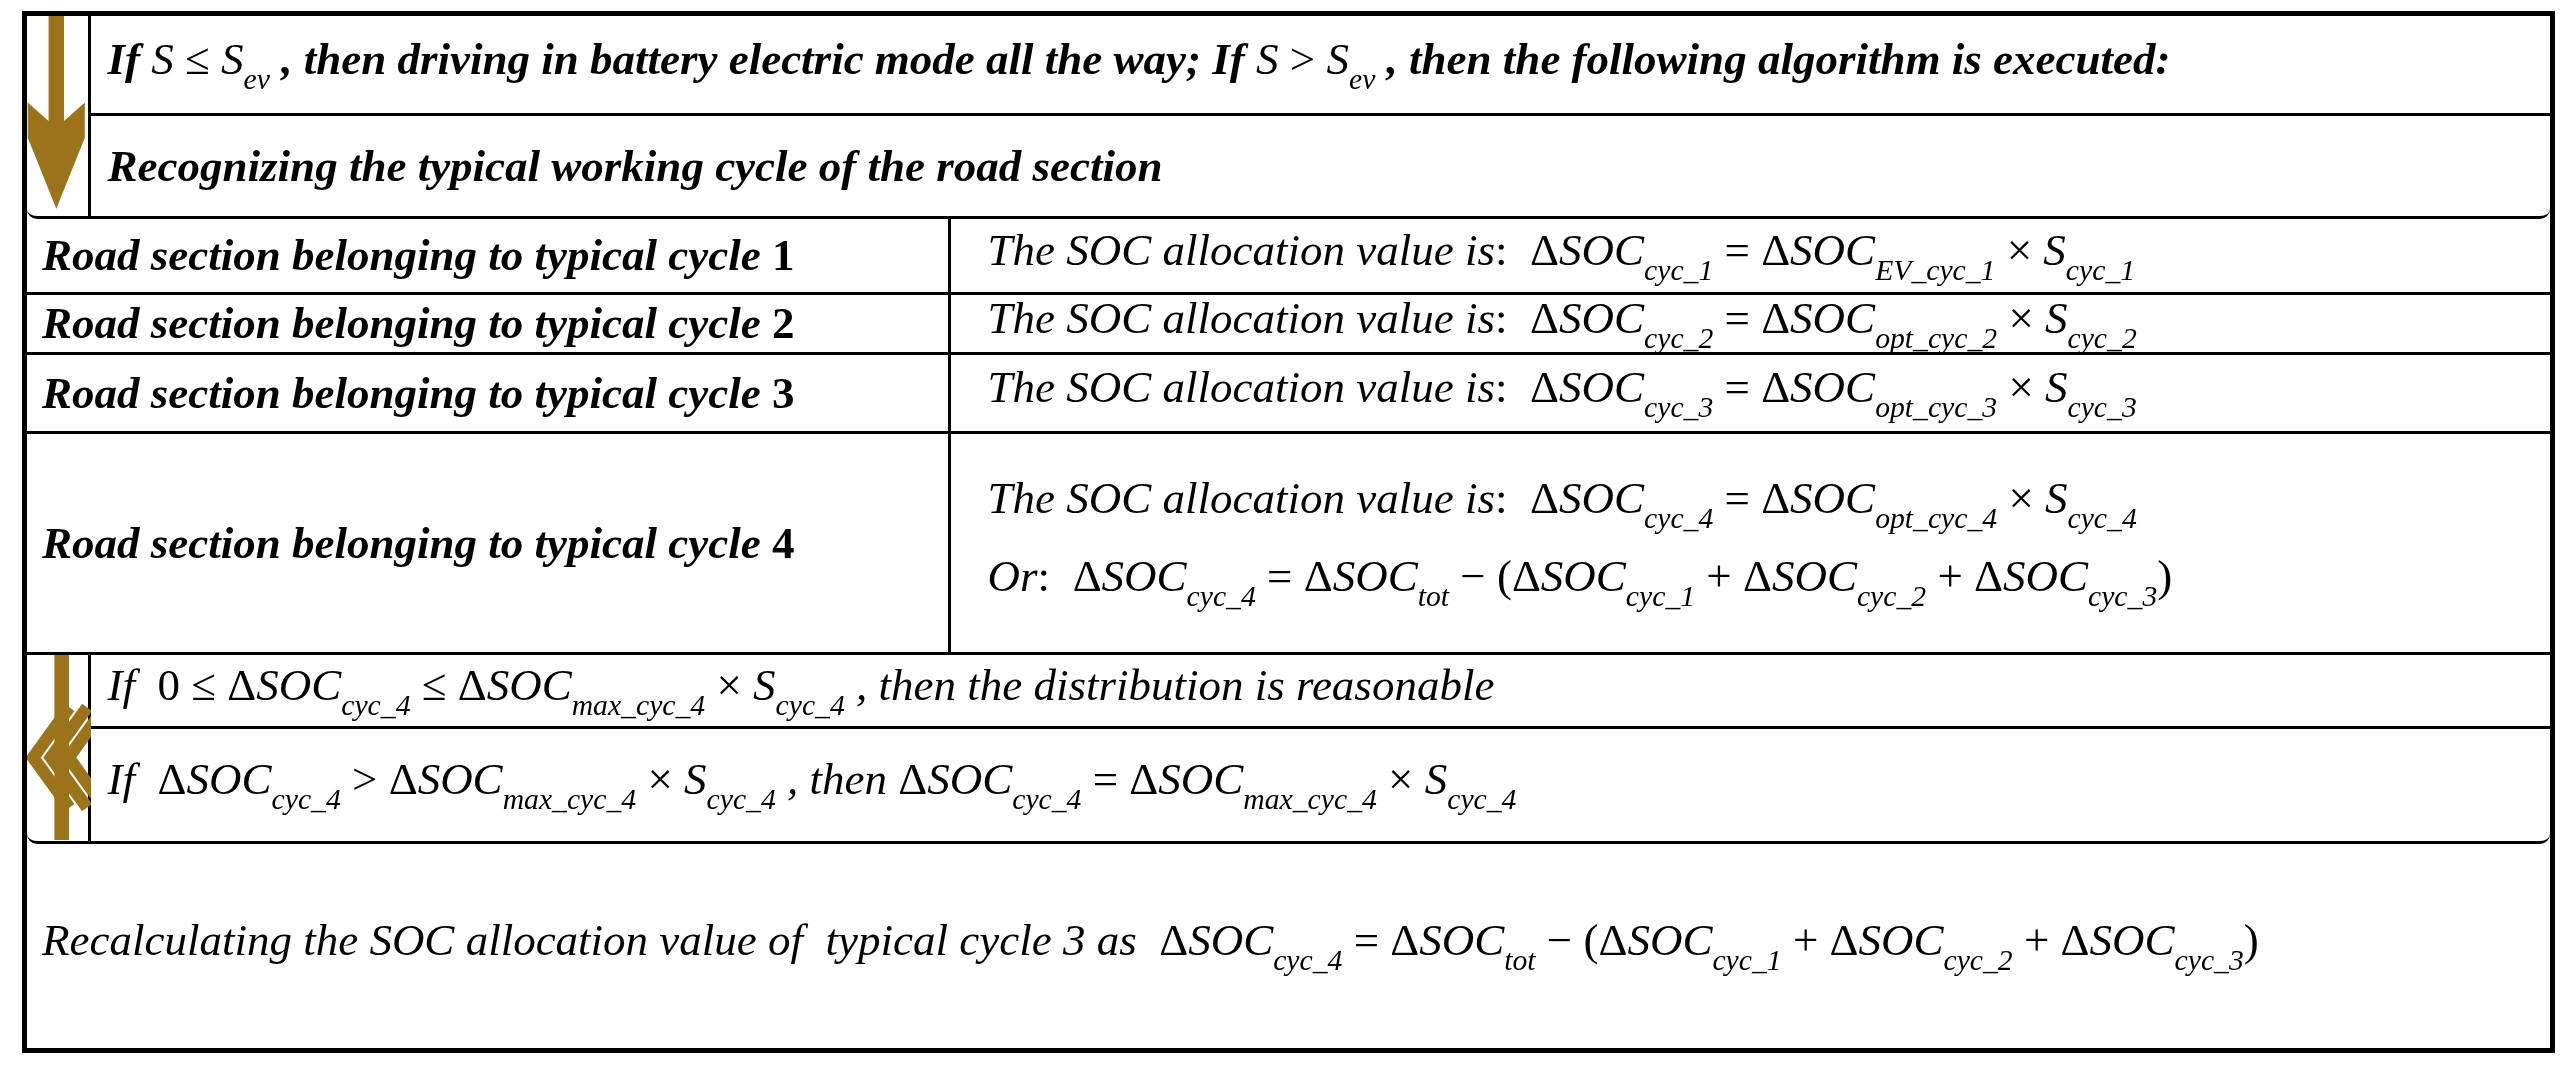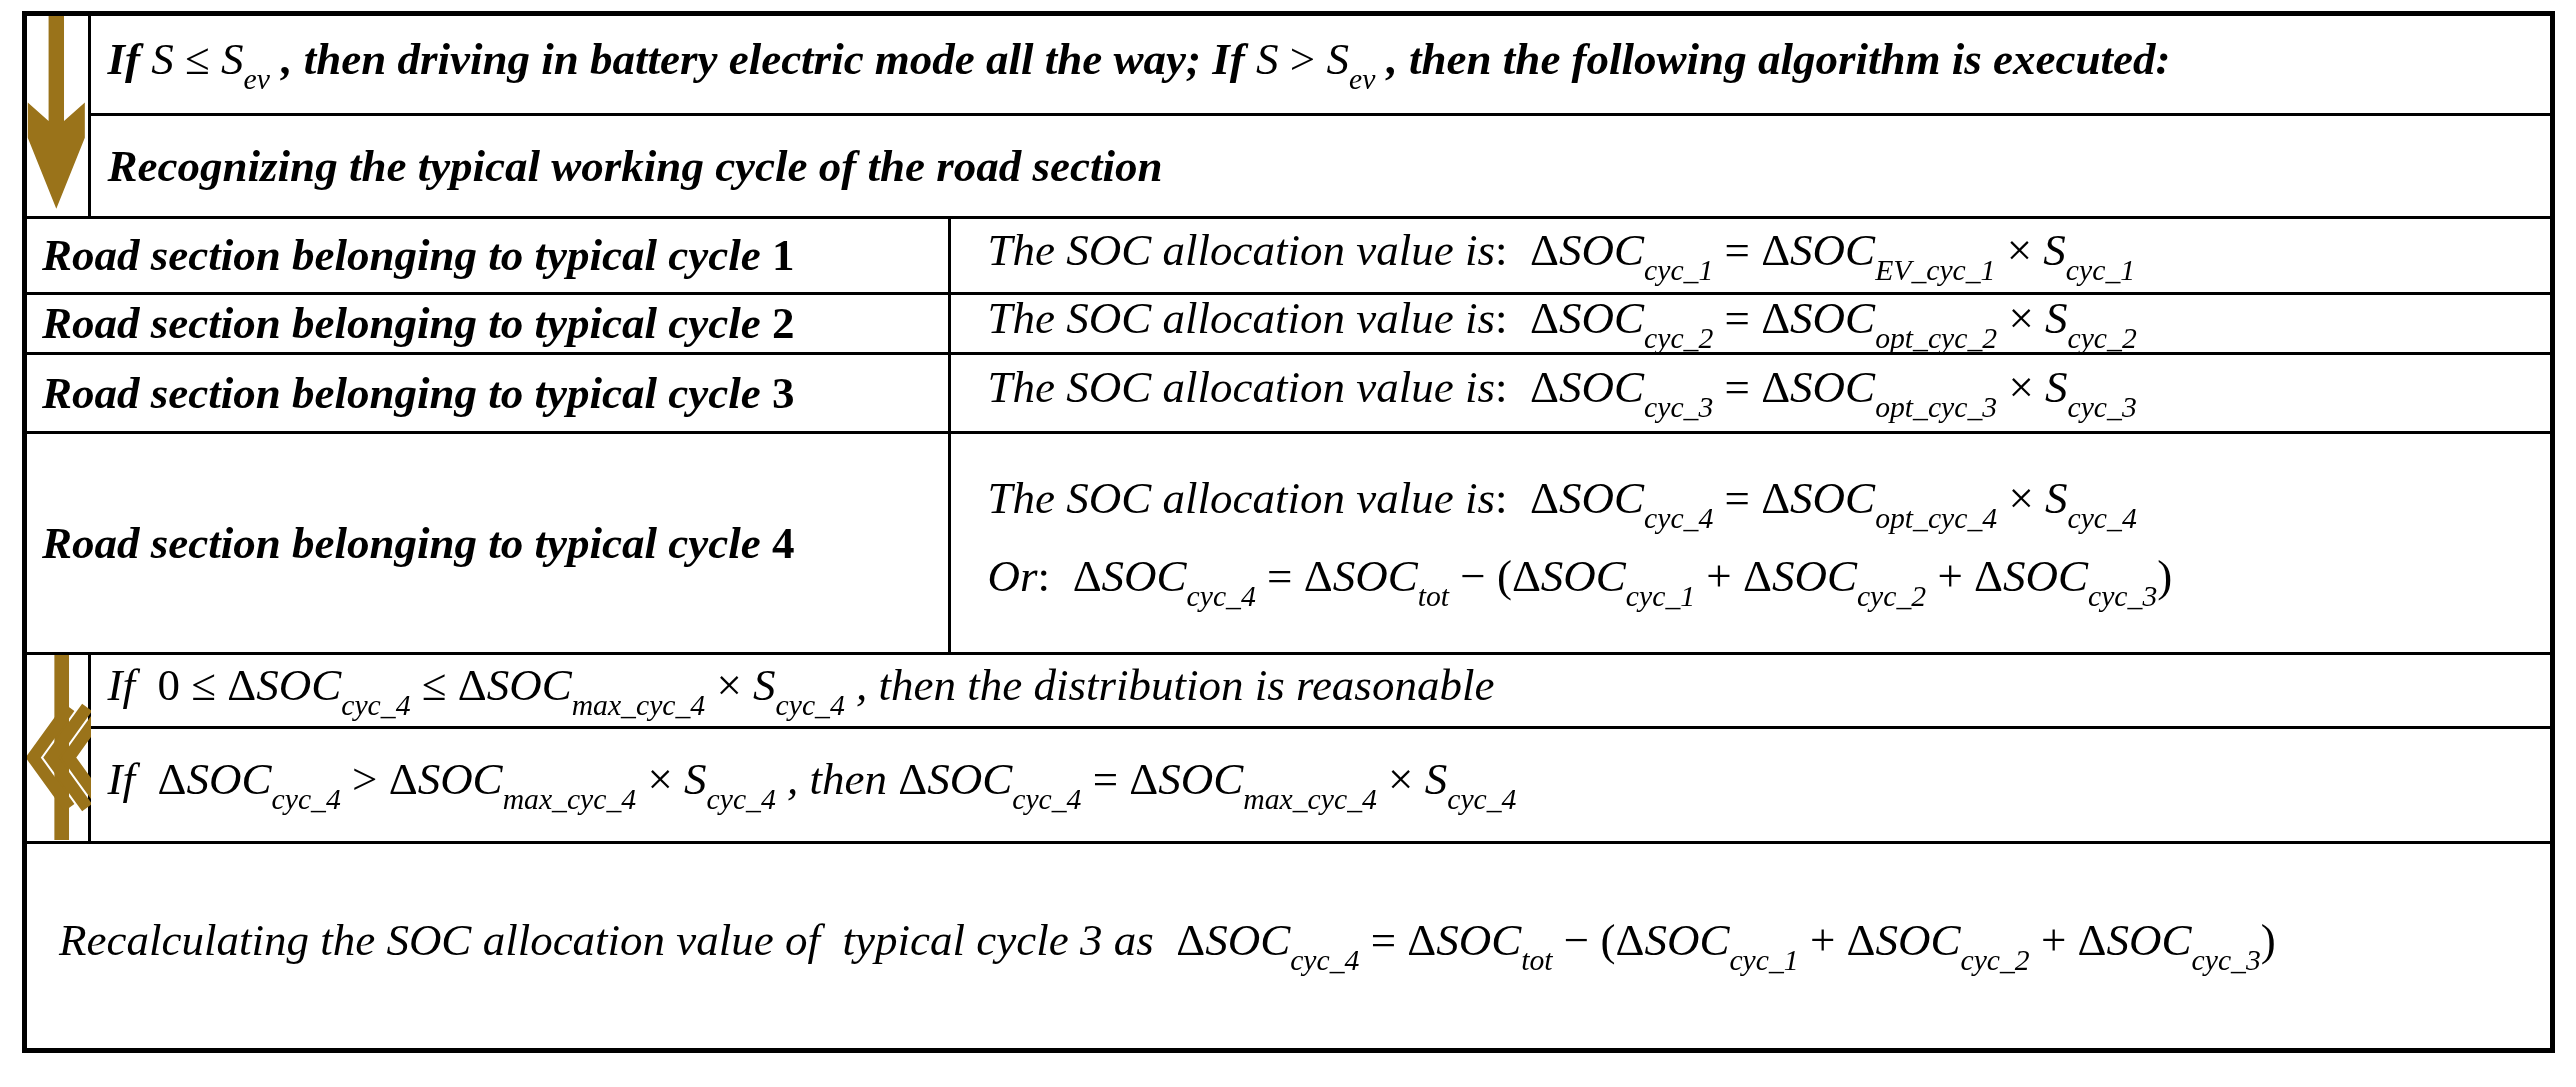--- a/index.html
+++ b/index.html
@@ -7,29 +7,29 @@
   html,body { width:2576px; height:1088px; background:var(--bg); overflow:hidden; }
   body { font-family:"Liberation Serif","DejaVu Serif",serif; color:var(--text); }
 
   .table {
     position:absolute; left:21.6px; top:10.8px; width:2533px; height:1042px;
     border:5.4px solid var(--border); background:var(--bg);
     display:flex; flex-direction:column;
   }
   .row   { display:flex; border-bottom:3.9px solid var(--border); flex:0 0 auto; }
   .row:last-child { border-bottom:none; flex:1 1 auto; }
-  .rowgroup { display:flex; border-bottom:3.9px solid var(--border); flex:0 0 auto; }
+  .rowgroup { display:flex; border-bottom:3.9px solid var(--border); flex:0 0 auto;border-radius:10px; }
   .stack { flex:1 1 auto; display:flex; flex-direction:column; }
   .stack .row:last-child { border-bottom:none; flex:1 1 auto; }
 
   .h-r1 { height:100px; } .h-r2 { height:103px; }
   .h-c1 { height:76px; }  .h-c2 { height:60px; }
   .h-c3 { height:79px; } .h-c4 { height:221px; }
   .h-r7 { height:74px;text-align:center; } .h-r8 { height:96px; }
-  .h-r9 { height:103px;margin-left:17px; } .h-r10 { height:94px; }
+  .h-r9 { height:103px; } .h-r10 { height:94px; }
   .g-top { height:203px; } .g-mid { height:189px; }
 
   .iconcell {
     flex:0 0 64px; border-right:3.9px solid var(--border);
     position:relative; overflow:visible;
   }
   .iconcell svg { position:absolute; left:0; top:0; overflow:hidden; color:var(--accent); }
 
   .cell { display:flex; align-items:center; min-width:0; }
   .cell.grow { flex:1 1 auto; }

